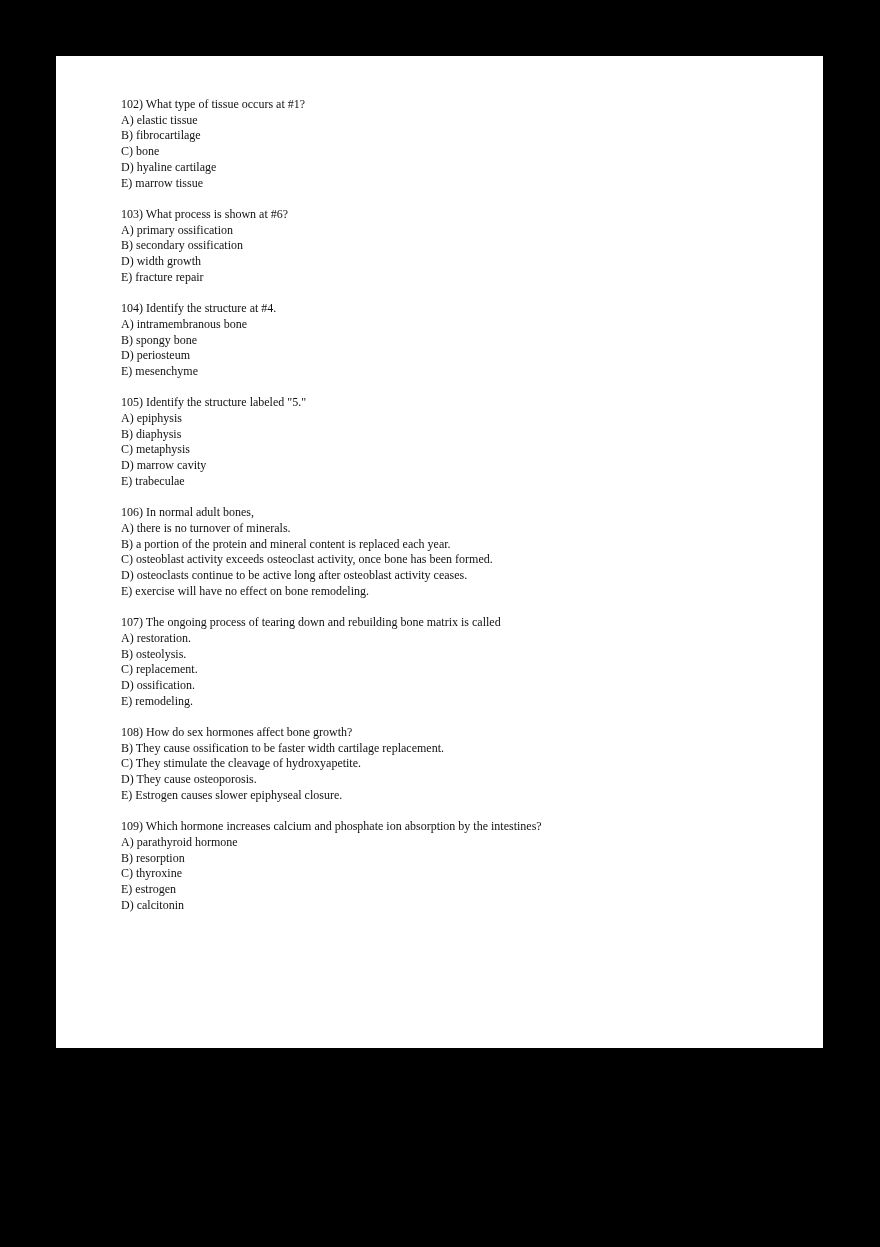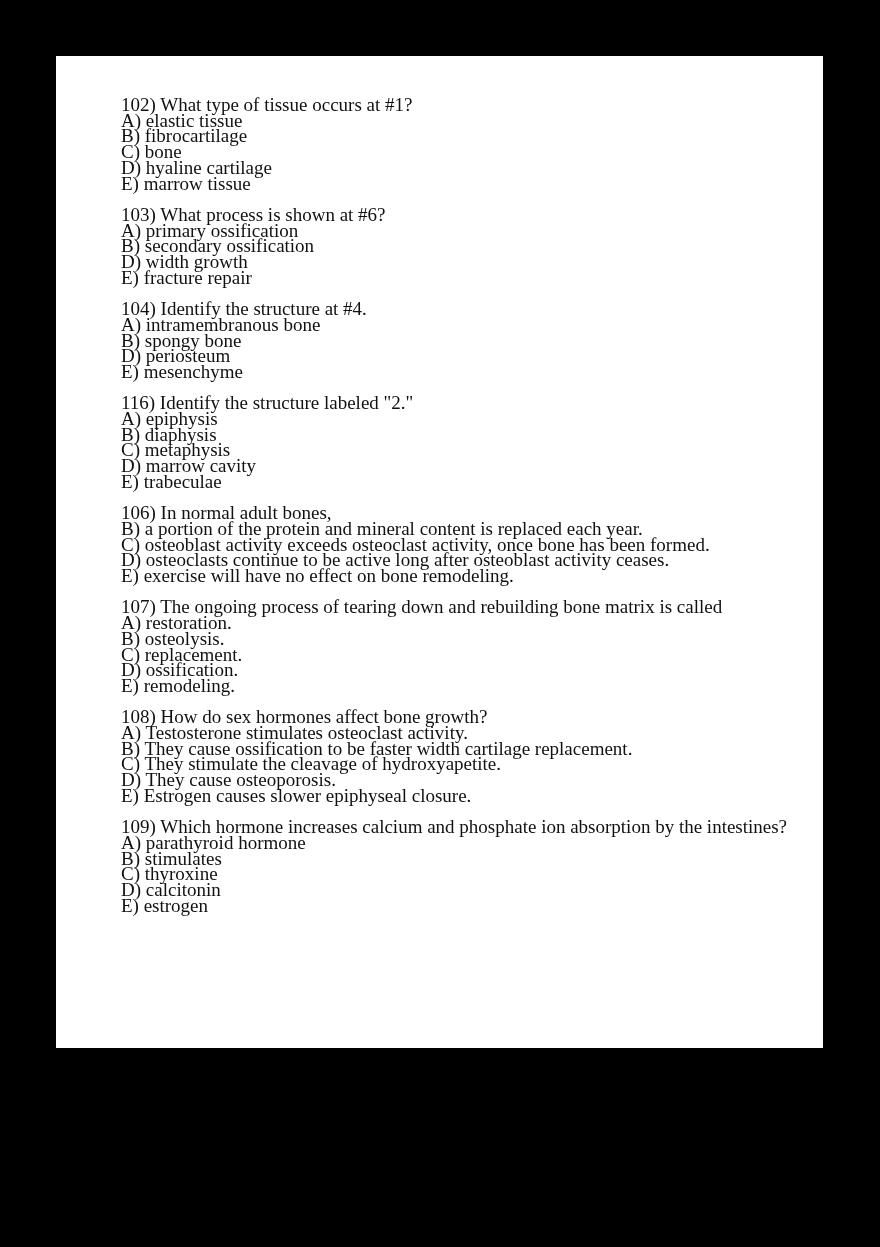--- a/index.html
+++ b/index.html
@@ -20,21 +20,21 @@
     position: absolute;
     left: 56px;
     top: 56px;
     width: 767px;
     height: 992px;
     background: #ffffff;
   }
   .content {
     padding: 41px 40px 0 65px;
     font-family: "Liberation Serif", "DejaVu Serif", serif;
-    font-size: 19px;
+    font-size: 12px;
     line-height: 15.7px;
     color: #111111;
   }
   .question-block {
     margin-bottom: 15.7px;
   }
   .line {
     white-space: nowrap;
   }
 </style>
@@ -60,53 +60,53 @@
           <div class="line">E) fracture repair</div>
         </div>
         <div class="question-block">
           <div class="line">104) Identify the structure at #4.</div>
           <div class="line">A) intramembranous bone</div>
           <div class="line">B) spongy bone</div>
           <div class="line">D) periosteum</div>
           <div class="line">E) mesenchyme</div>
         </div>
         <div class="question-block">
-          <div class="line">116) Identify the structure labeled "2."</div>
+          <div class="line">105) Identify the structure labeled "5."</div>
           <div class="line">A) epiphysis</div>
           <div class="line">B) diaphysis</div>
           <div class="line">C) metaphysis</div>
           <div class="line">D) marrow cavity</div>
           <div class="line">E) trabeculae</div>
         </div>
         <div class="question-block">
           <div class="line">106) In normal adult bones,</div>
+          <div class="line">A) there is no turnover of minerals.</div>
           <div class="line">B) a portion of the protein and mineral content is replaced each year.</div>
           <div class="line">C) osteoblast activity exceeds osteoclast activity, once bone has been formed.</div>
           <div class="line">D) osteoclasts continue to be active long after osteoblast activity ceases.</div>
           <div class="line">E) exercise will have no effect on bone remodeling.</div>
         </div>
         <div class="question-block">
           <div class="line">107) The ongoing process of tearing down and rebuilding bone matrix is called</div>
           <div class="line">A) restoration.</div>
           <div class="line">B) osteolysis.</div>
           <div class="line">C) replacement.</div>
           <div class="line">D) ossification.</div>
           <div class="line">E) remodeling.</div>
         </div>
         <div class="question-block">
           <div class="line">108) How do sex hormones affect bone growth?</div>
-          <div class="line">A) Testosterone stimulates osteoclast activity.</div>
           <div class="line">B) They cause ossification to be faster width cartilage replacement.</div>
           <div class="line">C) They stimulate the cleavage of hydroxyapetite.</div>
           <div class="line">D) They cause osteoporosis.</div>
           <div class="line">E) Estrogen causes slower epiphyseal closure.</div>
         </div>
         <div class="question-block">
           <div class="line">109) Which hormone increases calcium and phosphate ion absorption by the intestines?</div>
           <div class="line">A) parathyroid hormone</div>
-          <div class="line">B) stimulates</div>
+          <div class="line">B) resorption</div>
           <div class="line">C) thyroxine</div>
+          <div class="line">E) estrogen</div>
           <div class="line">D) calcitonin</div>
-          <div class="line">E) estrogen</div>
         </div>
       </div>
   </div>
 </div>
 
 </body></html>

